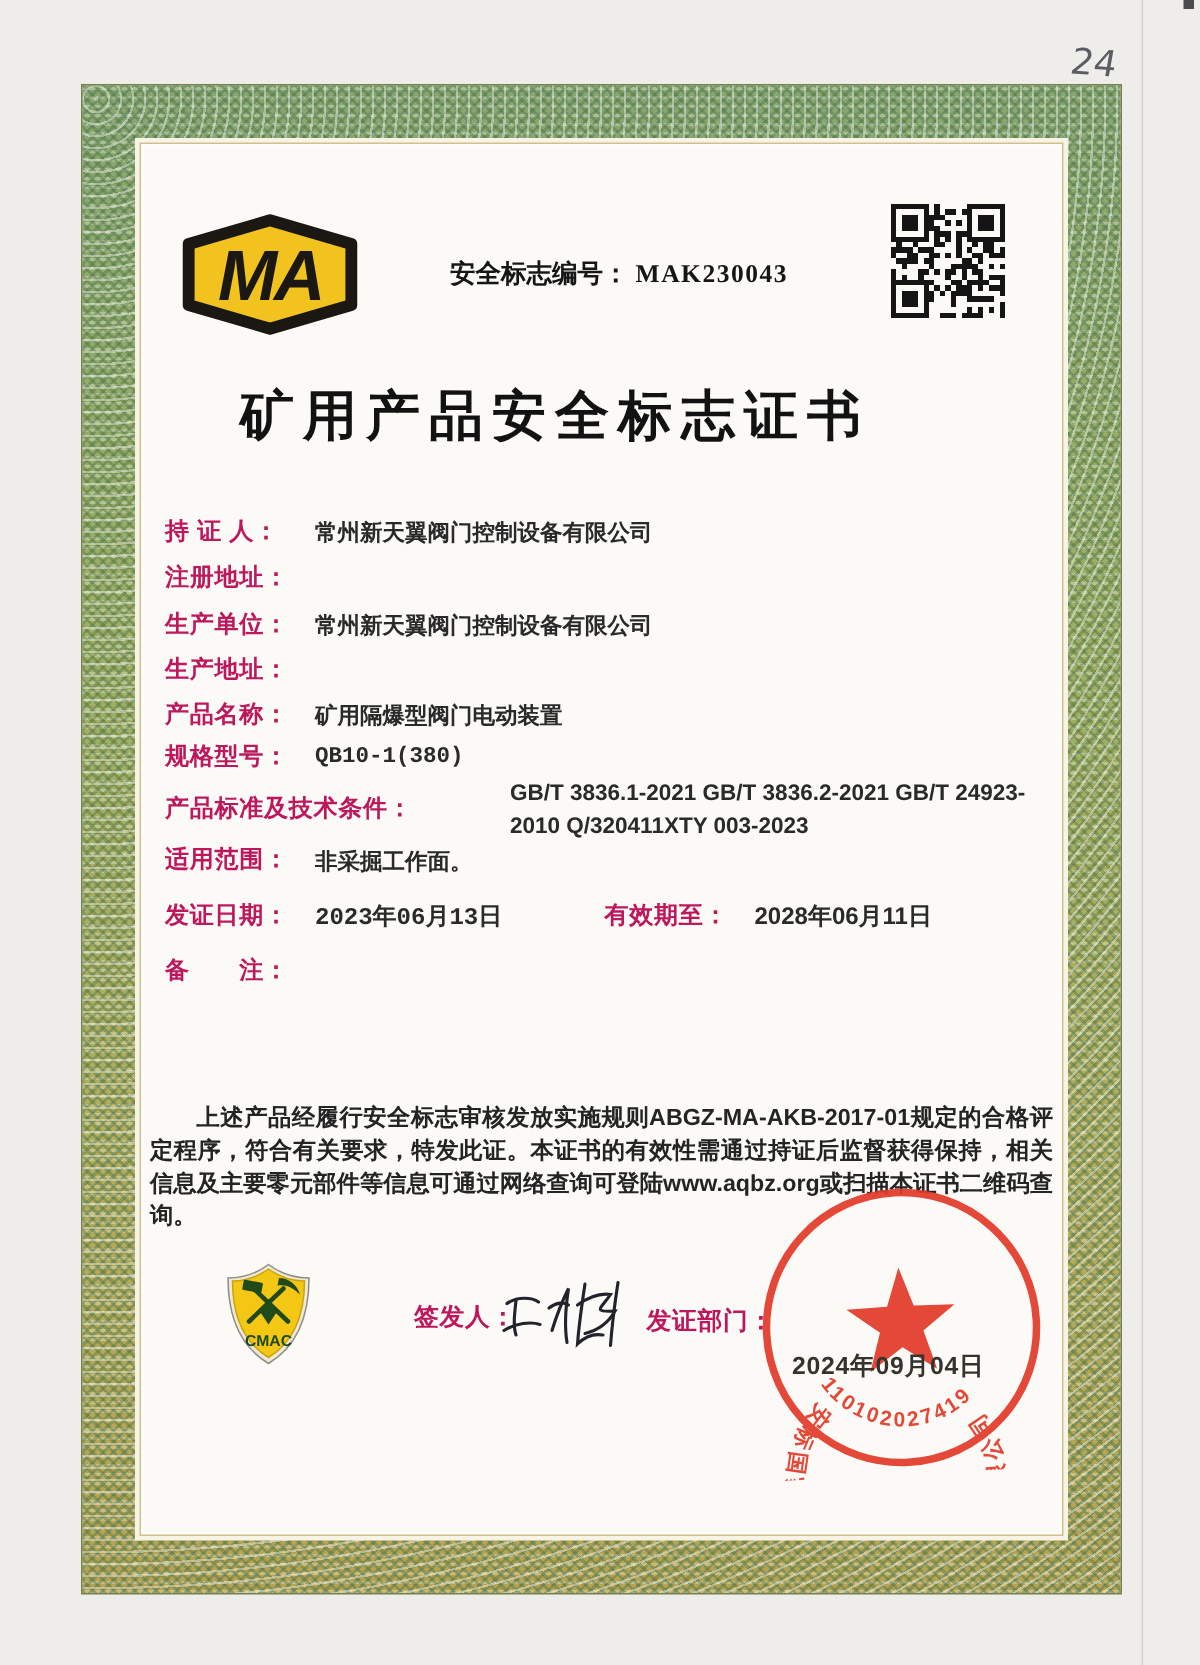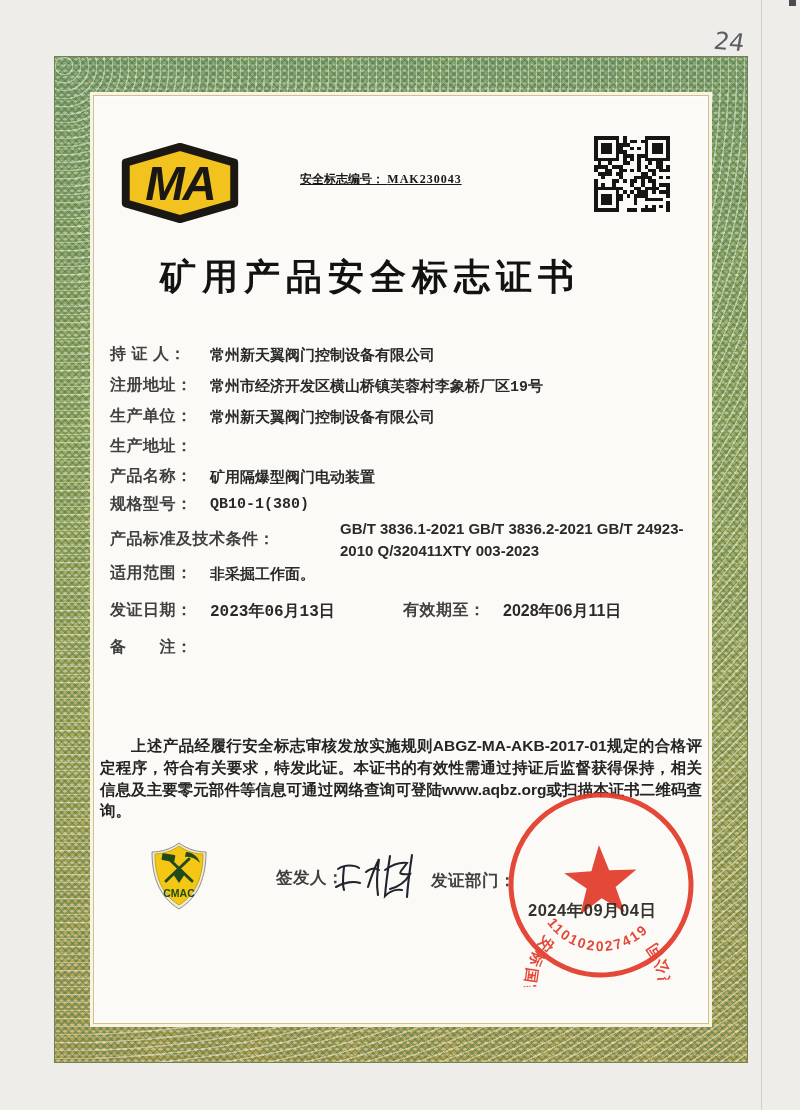--- a/index.html
+++ b/index.html
@@ -24,27 +24,27 @@
       repeating-linear-gradient(0deg, rgba(255,255,238,.28) 0 2px, rgba(0,0,0,0) 2px 6px),
       linear-gradient(180deg,#89a66f 0%,#9fae62 35%,#b3ad5c 70%,#b5a352 100%);
   }
   .frame-inner{
     position:absolute;inset:38px;
     background:#fbfaf6;
     border:1px solid #cfc08e;
     box-shadow:0 0 0 3px #f7f4e6, inset 0 0 0 2px #fdfcf9;
   }
   .abs{position:absolute;}
-  .label{font-weight:700;font-size:16px;color:#404040;letter-spacing:.5px;}
+  .label{font-weight:700;font-size:16px;color:#be185d;letter-spacing:.5px;}
   .value{font-weight:700;font-size:15px;color:#2a2a2a;}
   .title{
     left:0;width:740px;top:253px;text-align:center;
     font-size:36px;font-weight:700;letter-spacing:6px;color:#121212;
   }
-  .certno{left:300px;top:171px;font-size:12px;color:#161616;text-decoration:underline;}
+  .certno{left:300px;top:171px;font-size:17px;color:#161616;}
   .certno .lbl{font-weight:700;}
   .certno .val{font-family:"Liberation Serif", serif;font-weight:600;letter-spacing:1px;}
   .row-label{left:110px;}
   .row-value{left:210px;font-family:Liberation Mono, monospace;}
   .std-value{left:308px;width:350px;line-height:22px;}
   .statement{
     left:100px;top:735px;width:602px;
     font-size:15.5px;font-weight:700;line-height:21.8px;
     text-align:justify;text-indent:2em;color:#242424;
   }
@@ -324,21 +324,20 @@
           <rect x="80" y="80" width="4" height="4"></rect>
         </g>
       </svg></div>
 
   <div class="abs title">矿用产品安全标志证书</div>
 
   <div class="abs label row-label" style="top:344px;">持 证 人：</div>
   <div class="abs value row-value" style="top:346px;">常州新天翼阀门控制设备有限公司</div>
 
   <div class="abs label row-label" style="top:375px;">注册地址：</div>
-  <div class="abs value row-value" style="top:377px;">常州市经济开发区横山桥镇芙蓉村李象桥厂区19号</div>
 
   <div class="abs label row-label" style="top:406px;">生产单位：</div>
   <div class="abs value row-value" style="top:408px;">常州新天翼阀门控制设备有限公司</div>
 
   <div class="abs label row-label" style="top:436px;">生产地址：</div>
 
   <div class="abs label row-label" style="top:466px;">产品名称：</div>
   <div class="abs value row-value" style="top:468px;">矿用隔爆型阀门电动装置</div>
 
   <div class="abs label row-label" style="top:494px;">规格型号：</div>

